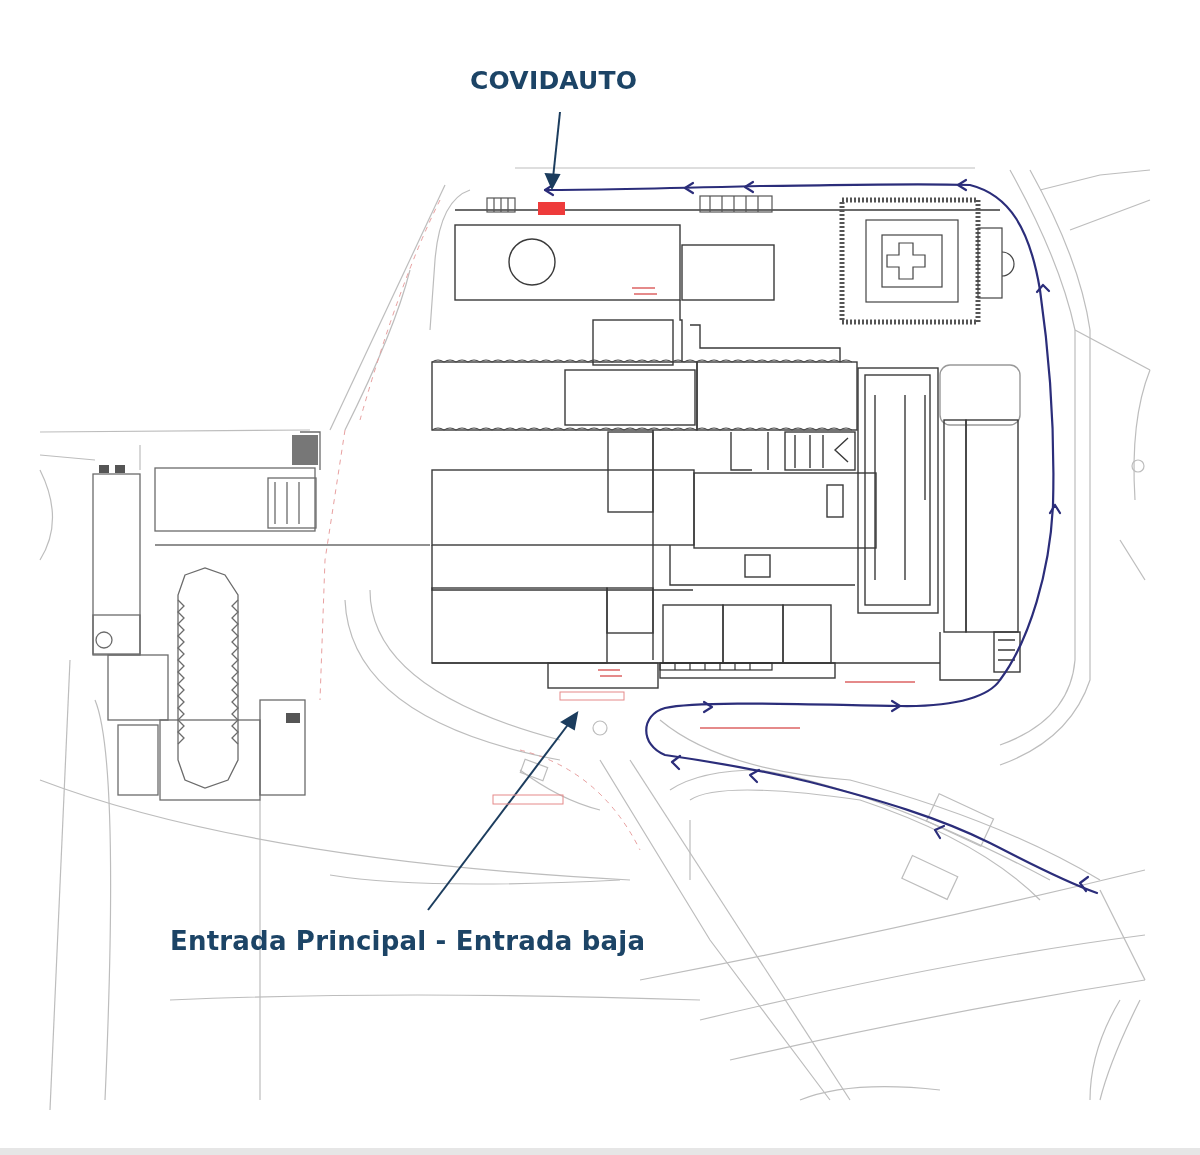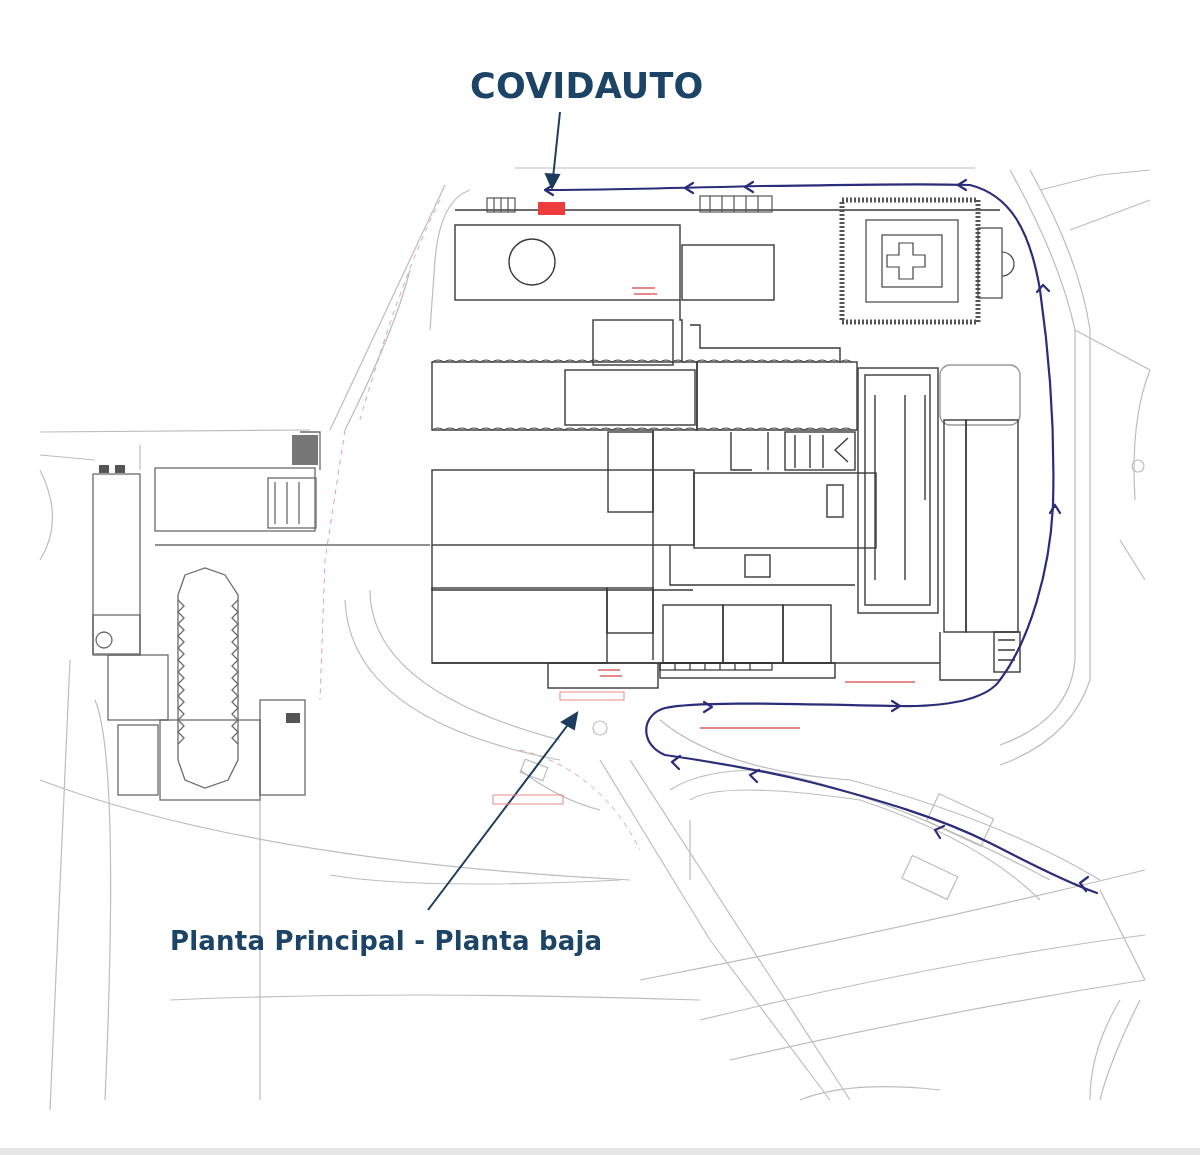--- a/index.html
+++ b/index.html
@@ -1,21 +1,21 @@
 <!DOCTYPE html>
 <html><head>
 <meta charset="utf-8">
 <style>
   html, body { margin: 0; padding: 0; background: #ffffff; }
   body { width: 1200px; height: 1155px; position: relative; overflow: hidden;
          font-family: "DejaVu Sans", "Liberation Sans", sans-serif; }
   .plan { position: absolute; left: 0; top: 0; width: 1200px; height: 1155px; }
   .label { position: absolute; color: #1c4466; font-weight: bold; white-space: nowrap;
            font-family: "DejaVu Sans", "Liberation Sans", sans-serif; }
-  .label-covidauto { left: 470px; top: 66px; font-size: 35px; letter-spacing: 0.2px; }
+  .label-covidauto { left: 470px; top: 66px; font-size: 25px; letter-spacing: 0.2px; }
   .label-entrance { left: 170px; top: 926px; font-size: 26px; letter-spacing: 0.2px; }
   .bottom-bar { position: absolute; left: 0; top: 1148px; width: 1200px; height: 7px; background: #e6e6e6; }
 </style>
 </head>
 <body>
 
 <svg class="plan" viewBox="0 0 1200 1155" xmlns="http://www.w3.org/2000/svg">
 
   <g fill="none" stroke="#bdbdbd" stroke-width="1.2">
 
@@ -212,14 +212,14 @@
     <rect x="560" y="692" width="64" height="8"></rect>
     <rect x="493" y="795" width="70" height="9"></rect>
     <path d="M598 670 L620 670 M600 676 L622 676" stroke-width="2"></path>
     <path d="M632 288 L655 288 M634 294 L657 294" stroke-width="2"></path>
     <path d="M845 682 L915 682" stroke-width="2"></path>
     <path d="M700 728 L800 728" stroke-width="2"></path>
   </g>
 </svg>
 
 <div class="label label-covidauto">COVIDAUTO</div>
-<div class="label label-entrance">Planta Principal - Planta baja</div>
+<div class="label label-entrance">Entrada Principal - Entrada baja</div>
 <div class="bottom-bar"></div>
 
 </body></html>

